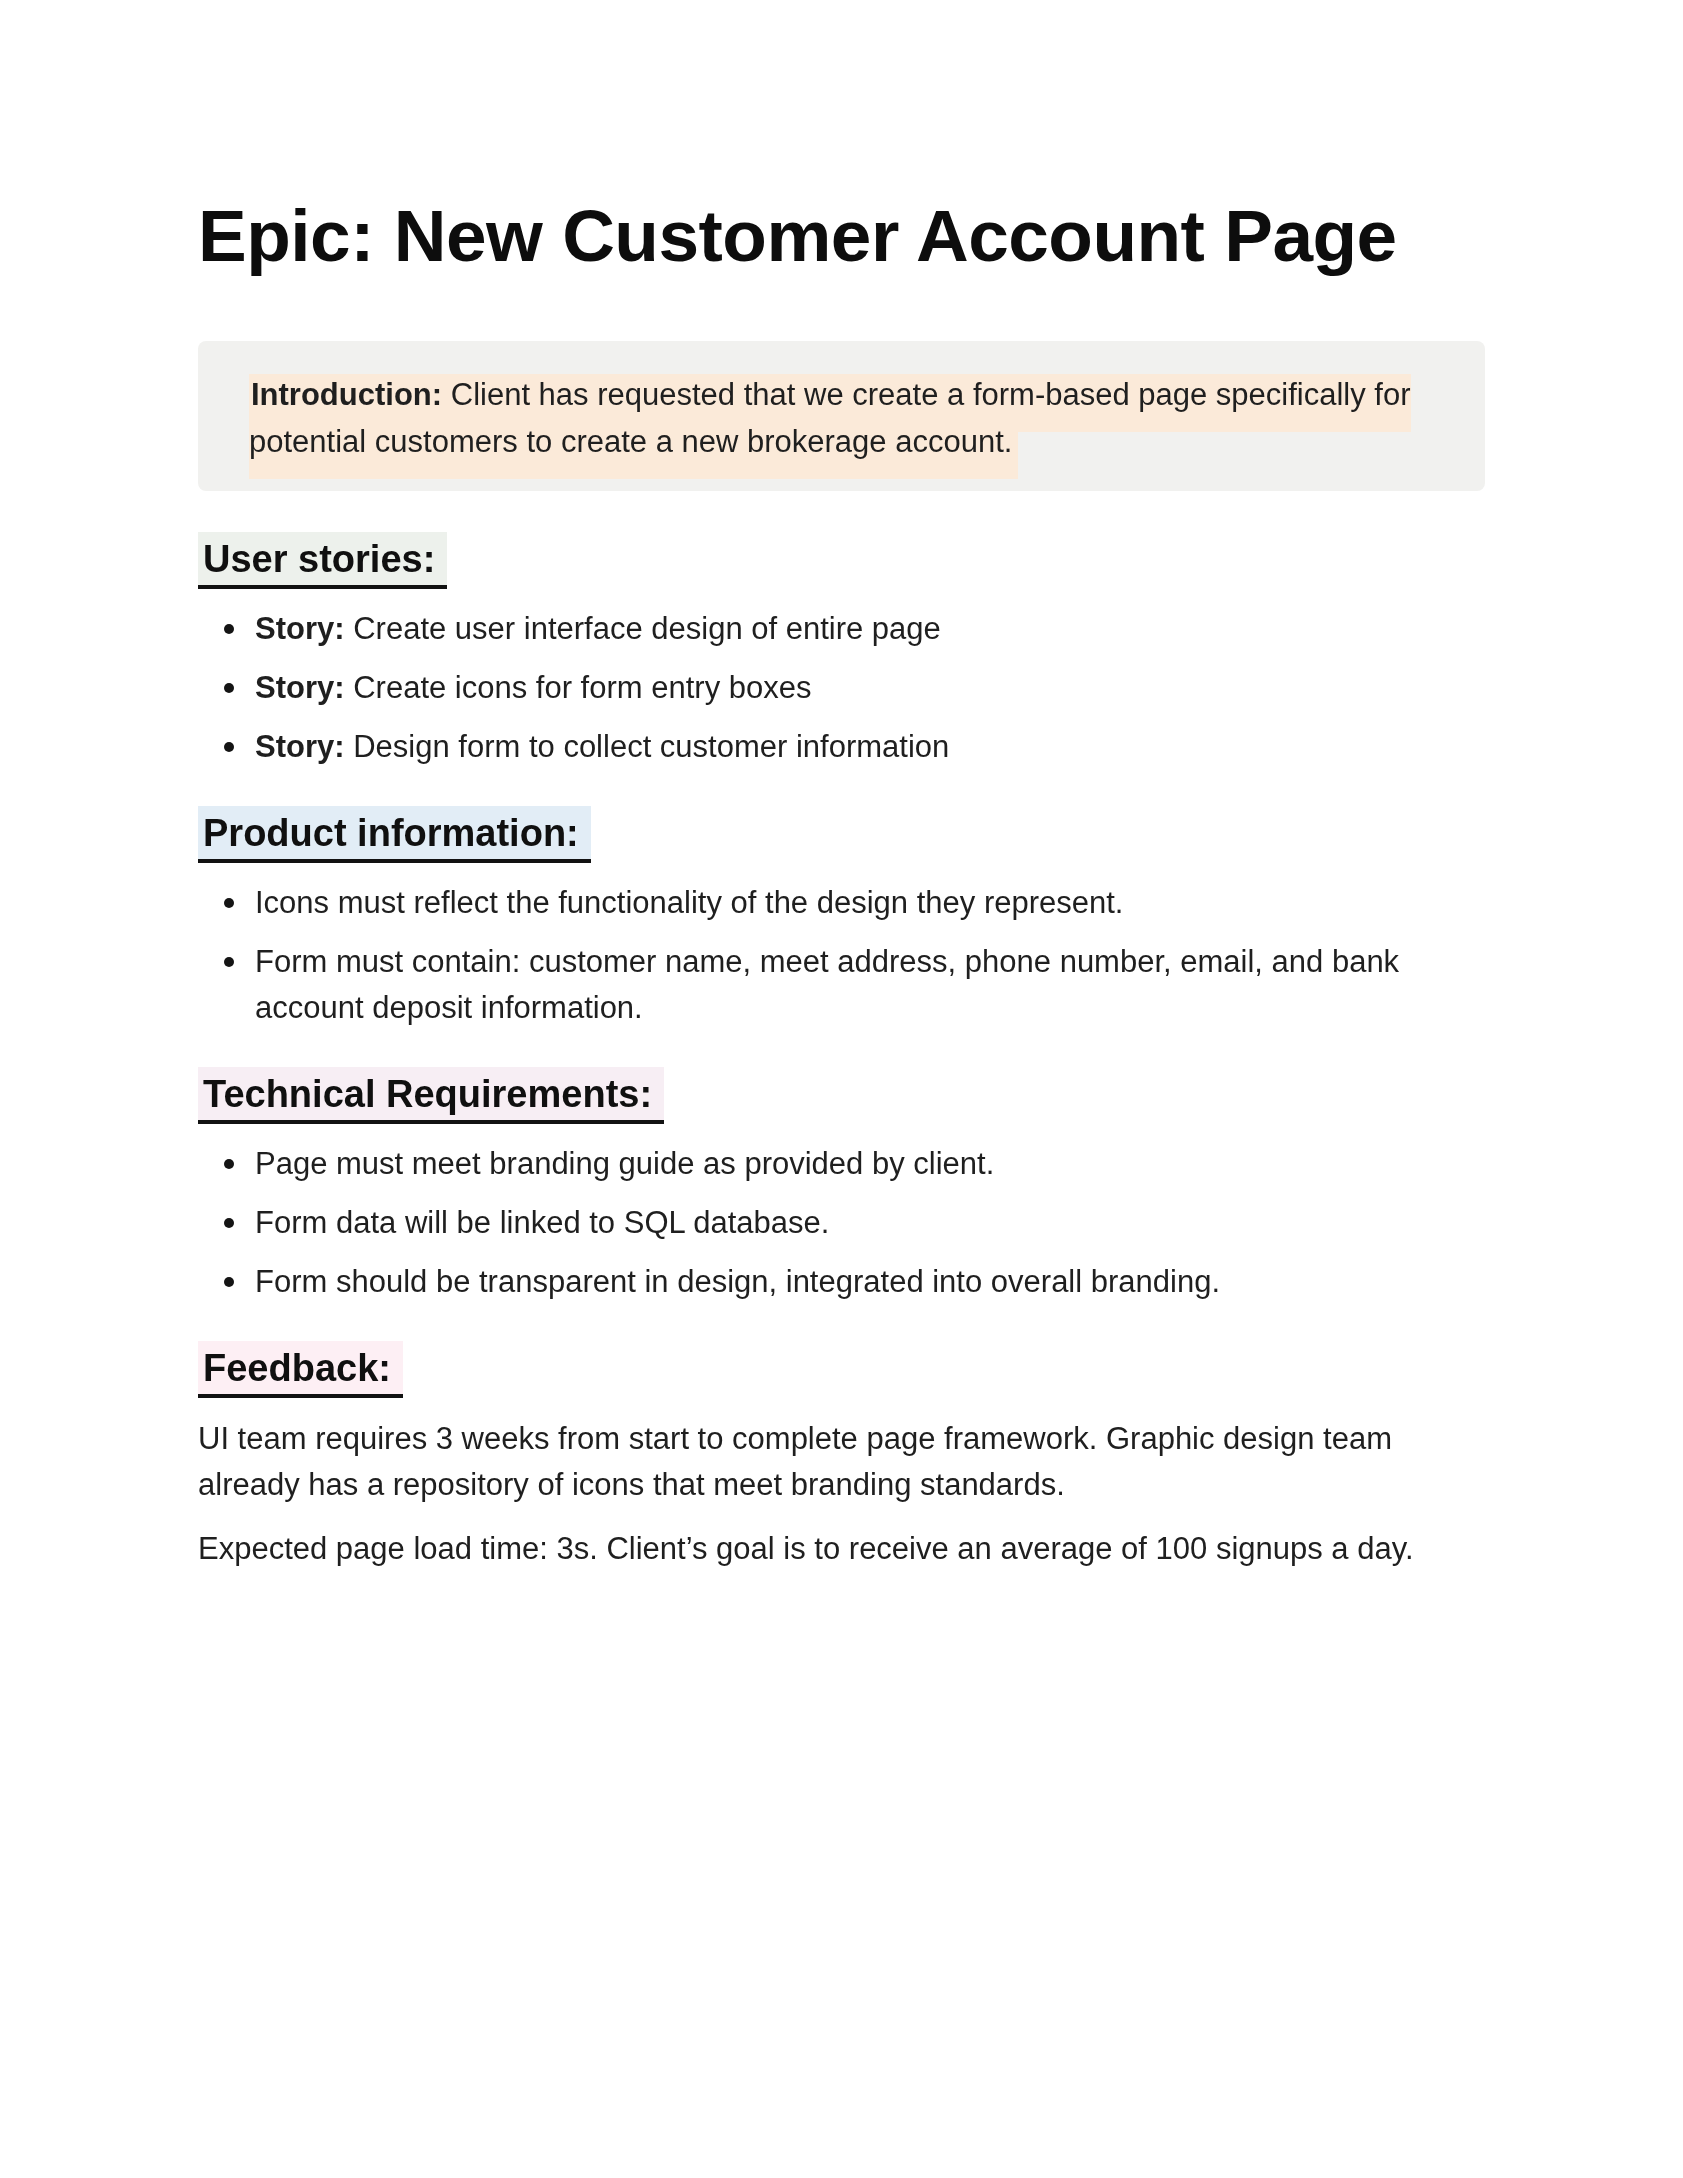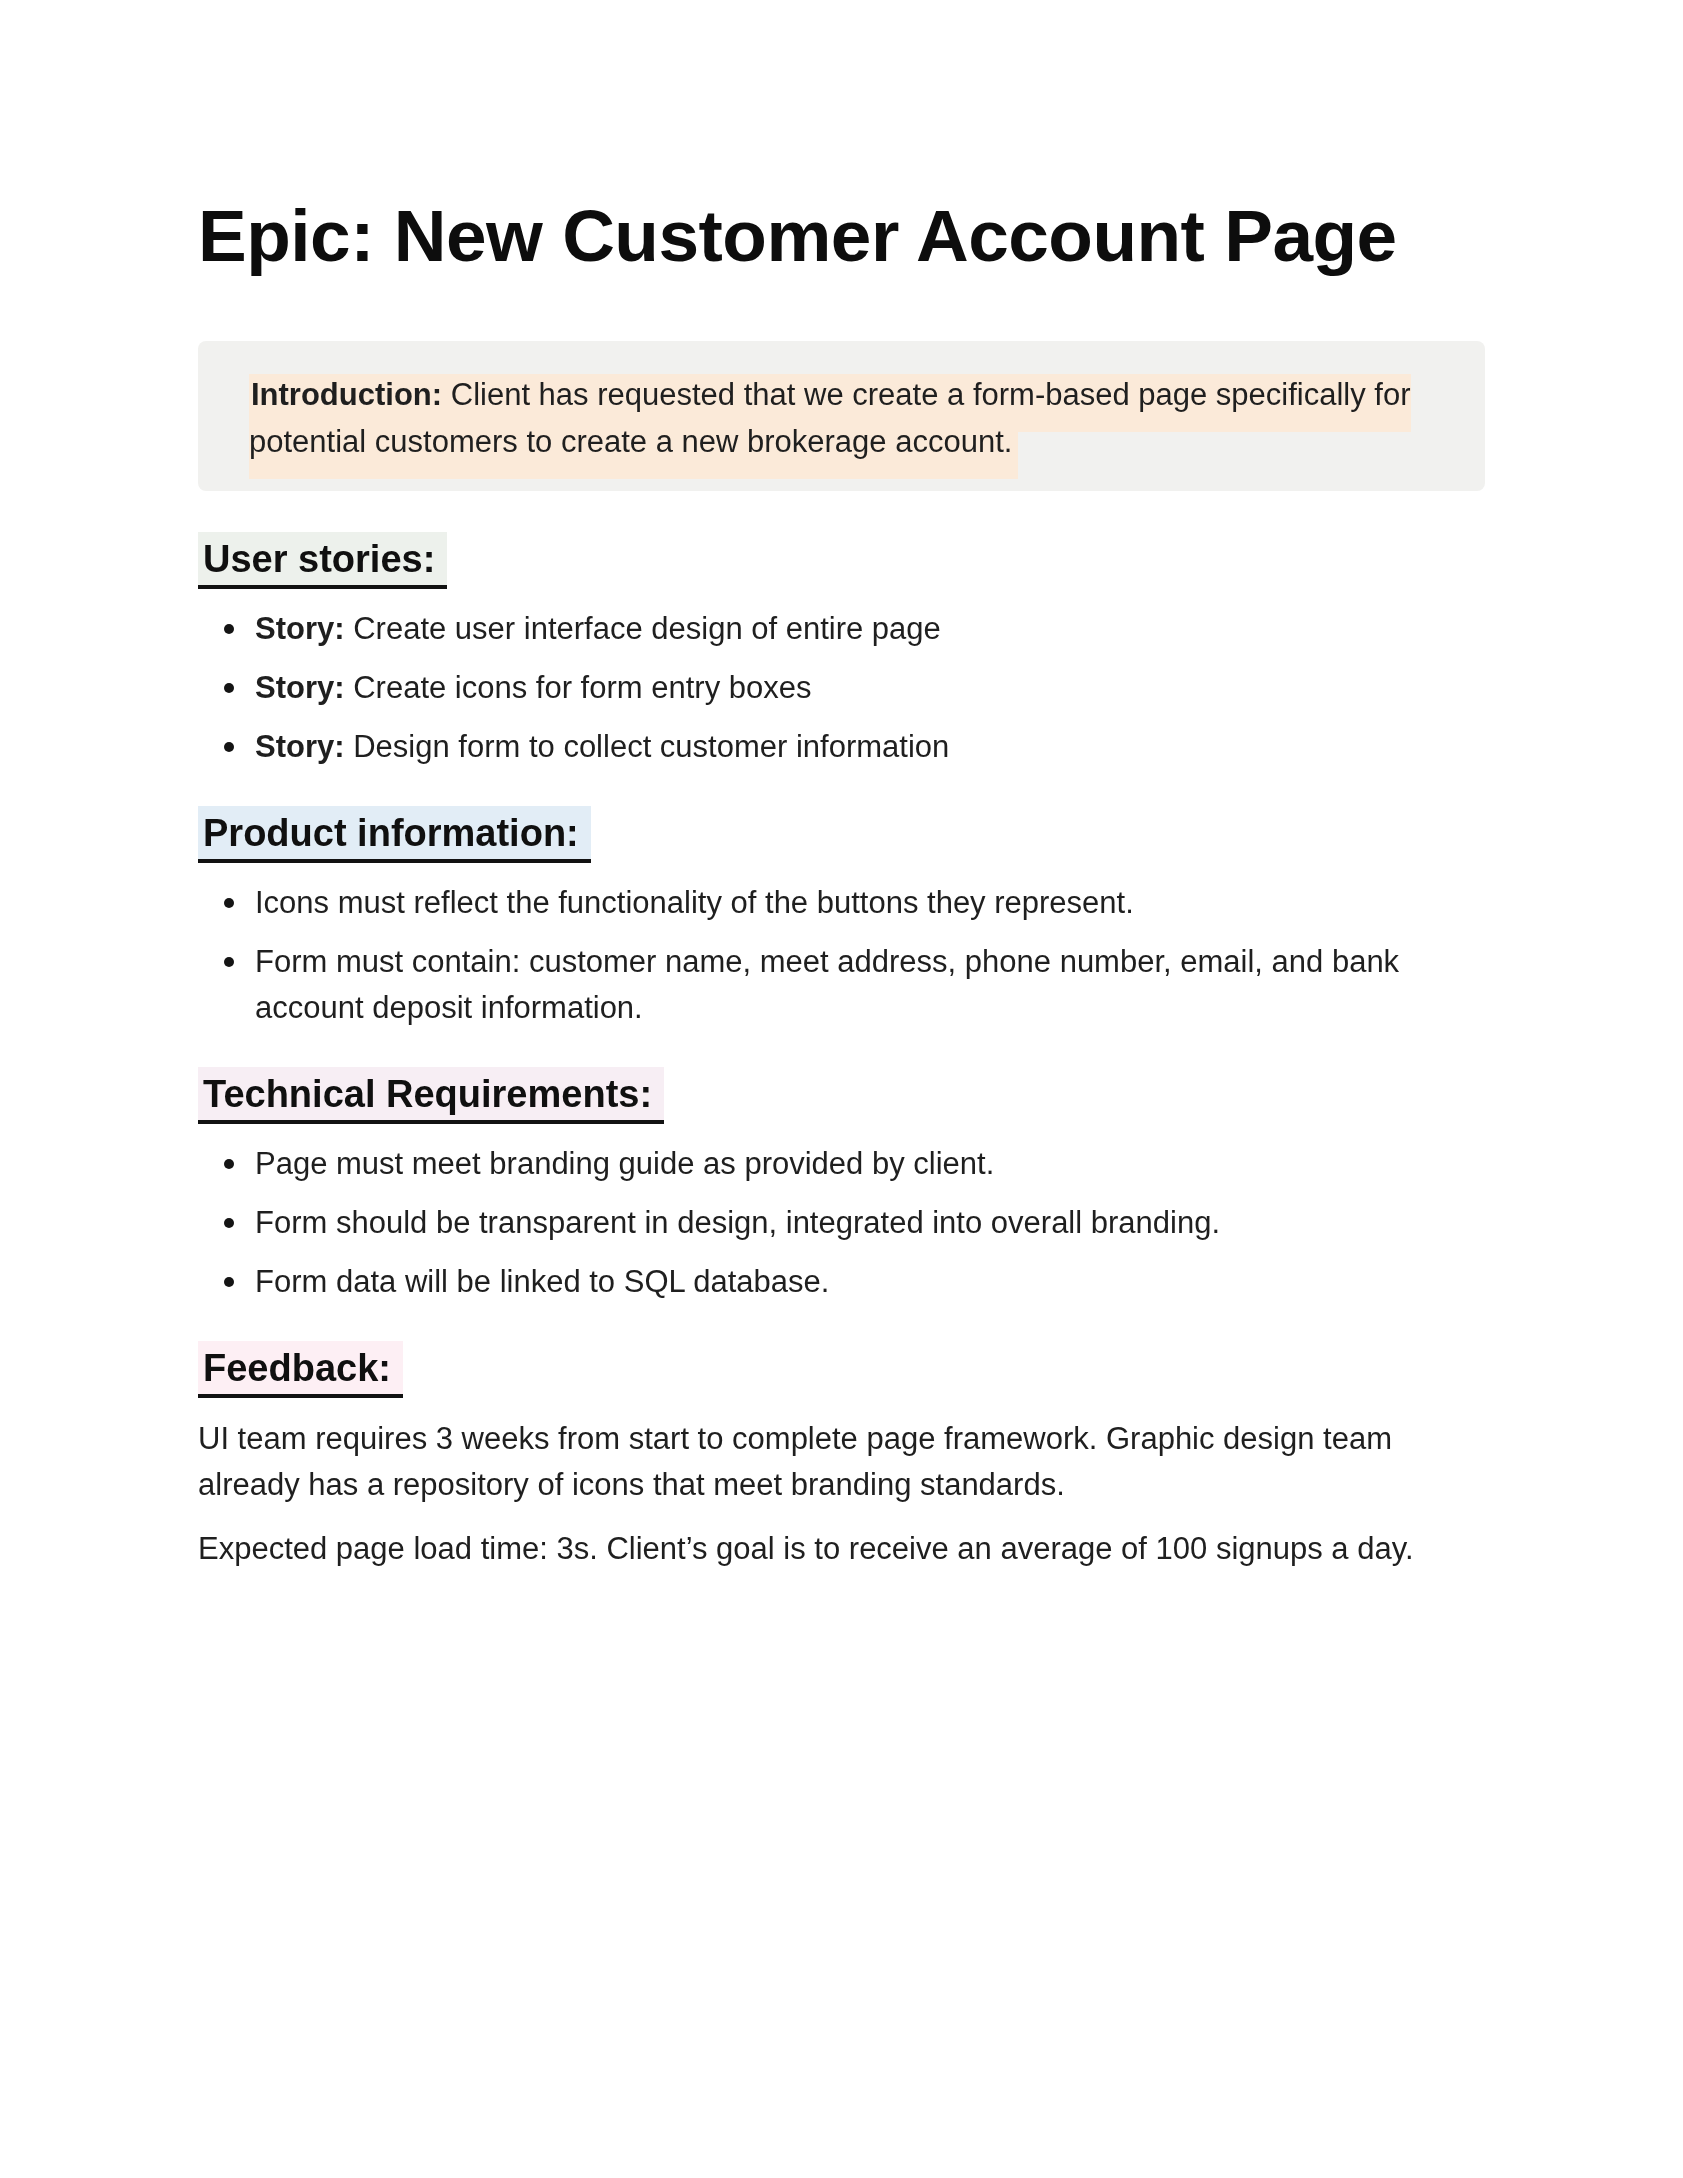--- a/index.html
+++ b/index.html
@@ -104,31 +104,31 @@
     <ul class="bullet-list">
       <li><span class="bullet-label">Story:</span><span> Create user interface design of entire page</span></li>
       <li><span class="bullet-label">Story:</span><span> Create icons for form entry boxes</span></li>
       <li><span class="bullet-label">Story:</span><span> Design form to collect customer information</span></li>
     </ul>
 
     <h2 class="section-heading">
       <span class="h2-span" style="background-color: rgb(226, 237, 246);">Product information:</span>
     </h2>
     <ul class="bullet-list">
-      <li><span>Icons must reflect the functionality of the buttons they represent.</span></li>
+      <li><span>Icons must reflect the functionality of the design they represent.</span></li>
       <li><span>Form must contain: customer name, meet address, phone number, email, and bank account deposit information.</span></li>
     </ul>
 
     <h2 class="section-heading">
       <span class="h2-span" style="background-color: rgb(247, 238, 244);">Technical Requirements:</span>
     </h2>
     <ul class="bullet-list">
       <li><span>Page must meet branding guide as provided by client.</span></li>
+      <li><span>Form data will be linked to SQL database.</span></li>
       <li><span>Form should be transparent in design, integrated into overall branding.</span></li>
-      <li><span>Form data will be linked to SQL database.</span></li>
     </ul>
 
     <h2 class="section-heading">
       <span class="h2-span" style="background-color: rgb(253, 239, 244);">Feedback:</span>
     </h2>
     <p class="section-text">UI team requires 3 weeks from start to complete page framework. Graphic design team already has a repository of icons that meet branding standards.</p>
 
     <p class="section-text">Expected page load time: 3s. Client’s goal is to receive an average of 100 signups a day.</p>
 
   </div>

